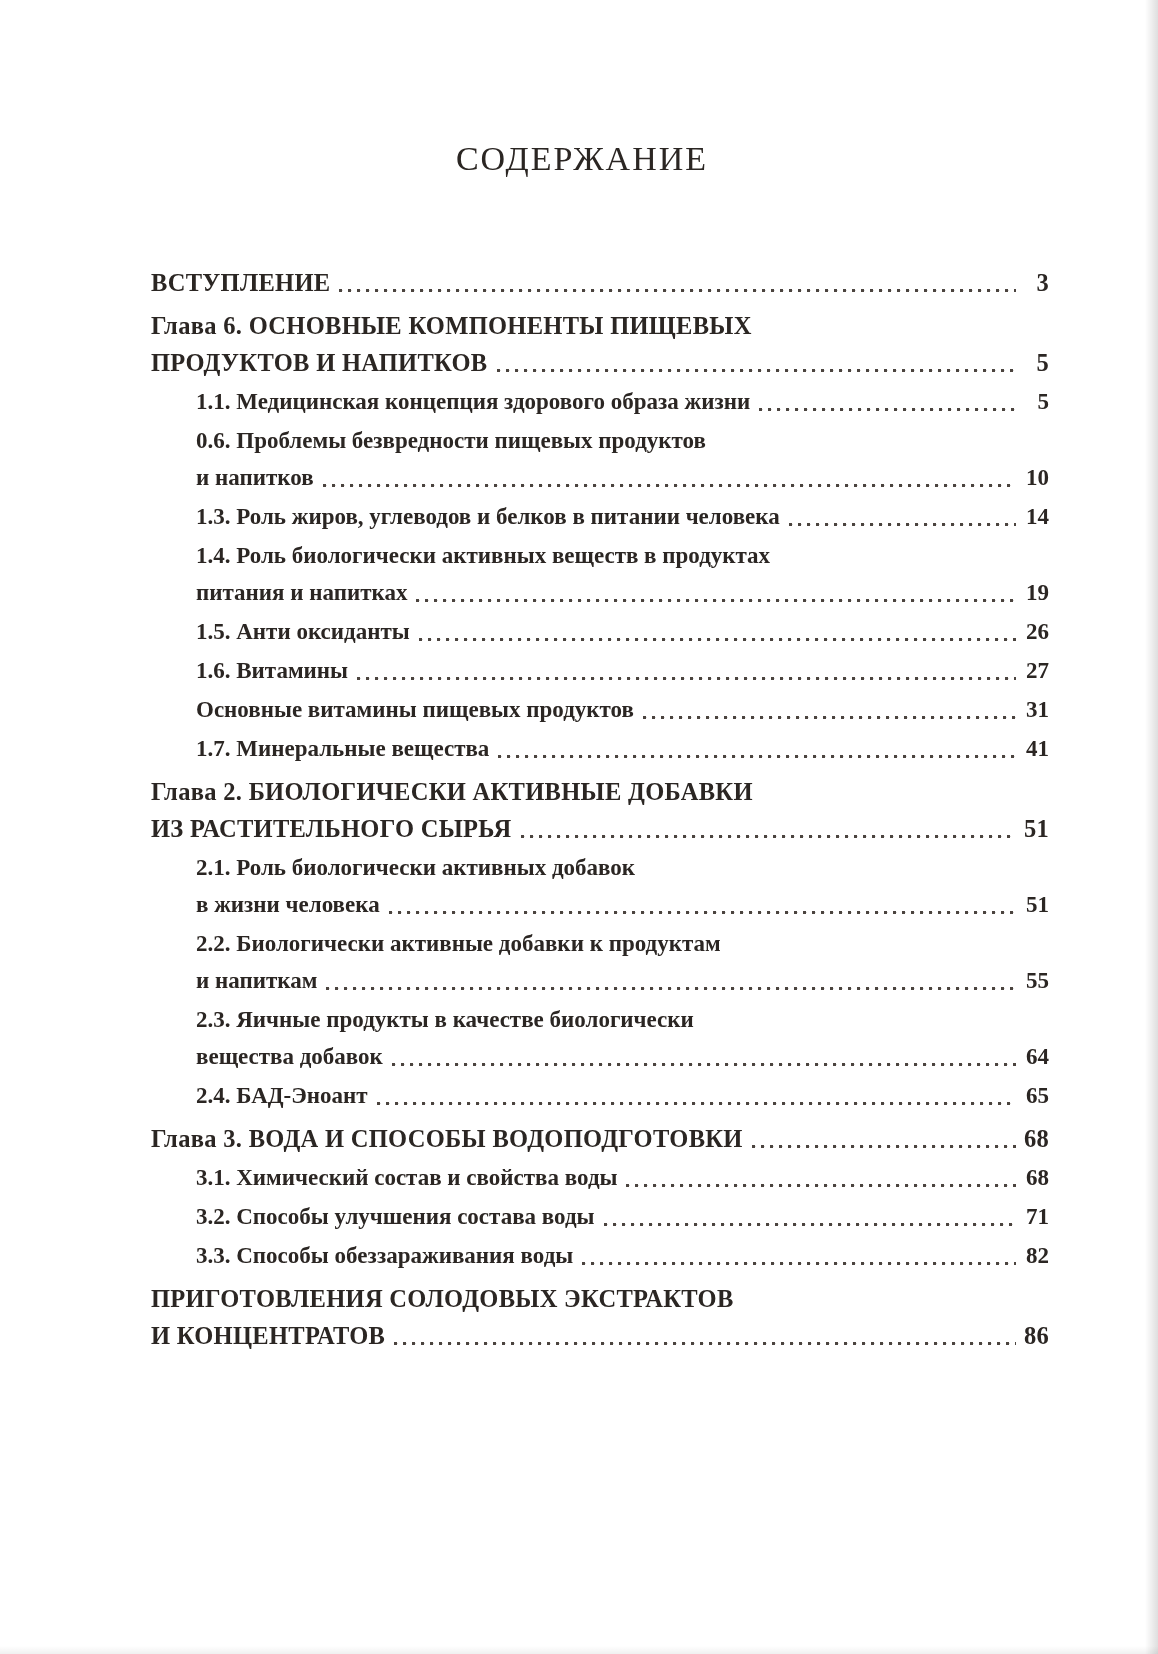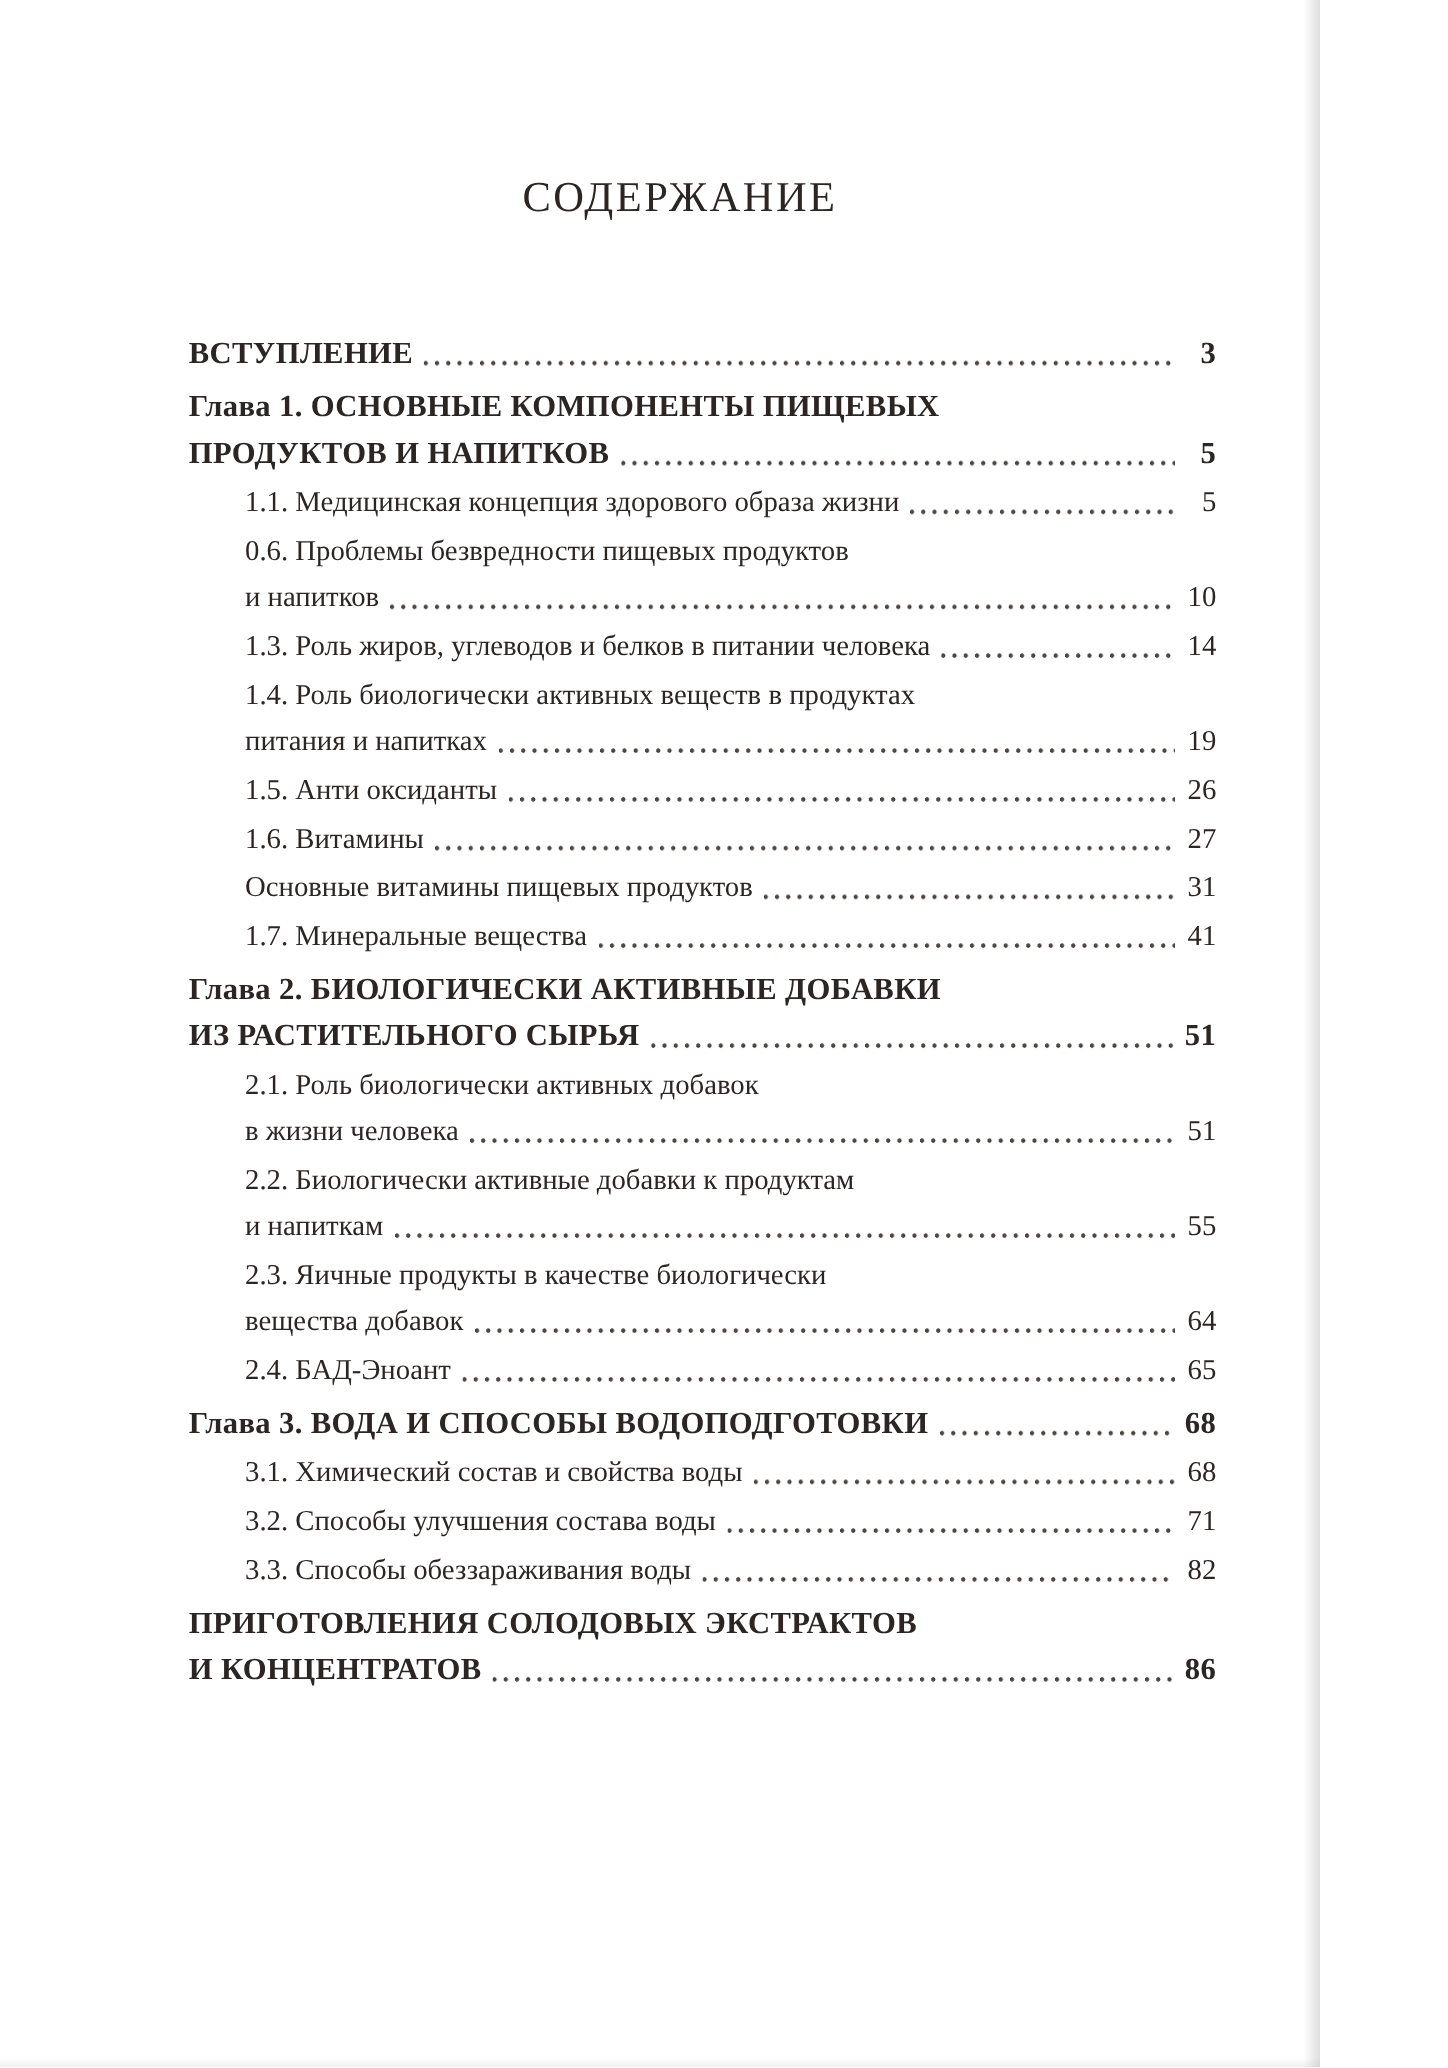--- a/index.html
+++ b/index.html
@@ -8,38 +8,38 @@
     background: #ffffff;
   }
   body {
     width: 1158px;
     height: 1654px;
     font-family: "Liberation Serif", "DejaVu Serif", serif;
     color: #2b2ema;
   }
   .page {
     position: relative;
-    width: 1056px;
+    width: 1158px;
     height: 1654px;
     box-sizing: border-box;
     background: #ffffff;
-    padding: 140px 83px 0 115px;
+    padding: 140px 109px 0 115px;
     overflow: hidden;
     color: #2b2623;
   }
   .title {
     font-size: 34px;
     font-weight: 400;
     letter-spacing: 2px;
     text-align: center;
     margin: 0 0 86px 0;
     color: #2b2623;
   }
   .toc { width: 100%; }
-  .toc-entry { margin: 2px 0; }
+  .toc-entry { margin: 2px 0; font-weight: bold; }
   .toc-entry.chapter {
     font-weight: 700;
     font-size: 24.5px;
     margin-top: 6px;
     letter-spacing: 0.3px;
   }
   .toc-entry.section {
     font-size: 23px;
     padding-left: 45px;
   }
@@ -95,21 +95,21 @@
   <h1 class="title">СОДЕРЖАНИЕ</h1>
   <div class="toc">
       <div class="toc-entry chapter">
         <div class="toc-line last">
           <span class="toc-text">ВСТУПЛЕНИЕ</span>
           <span class="dots"></span>
           <span class="pagenum">3</span>
         </div>
       </div>
       <div class="toc-entry chapter">
-        <div class="toc-line"><span class="toc-text">Глава 1. ОСНОВНЫЕ КОМПОНЕНТЫ ПИЩЕВЫХ</span></div>
+        <div class="toc-line"><span class="toc-text">Глава 6. ОСНОВНЫЕ КОМПОНЕНТЫ ПИЩЕВЫХ</span></div>
         <div class="toc-line last">
           <span class="toc-text">ПРОДУКТОВ И НАПИТКОВ</span>
           <span class="dots"></span>
           <span class="pagenum">5</span>
         </div>
       </div>
       <div class="toc-entry section">
         <div class="toc-line last">
           <span class="toc-text">1.1. Медицинская концепция здорового образа жизни</span>
           <span class="dots"></span>

